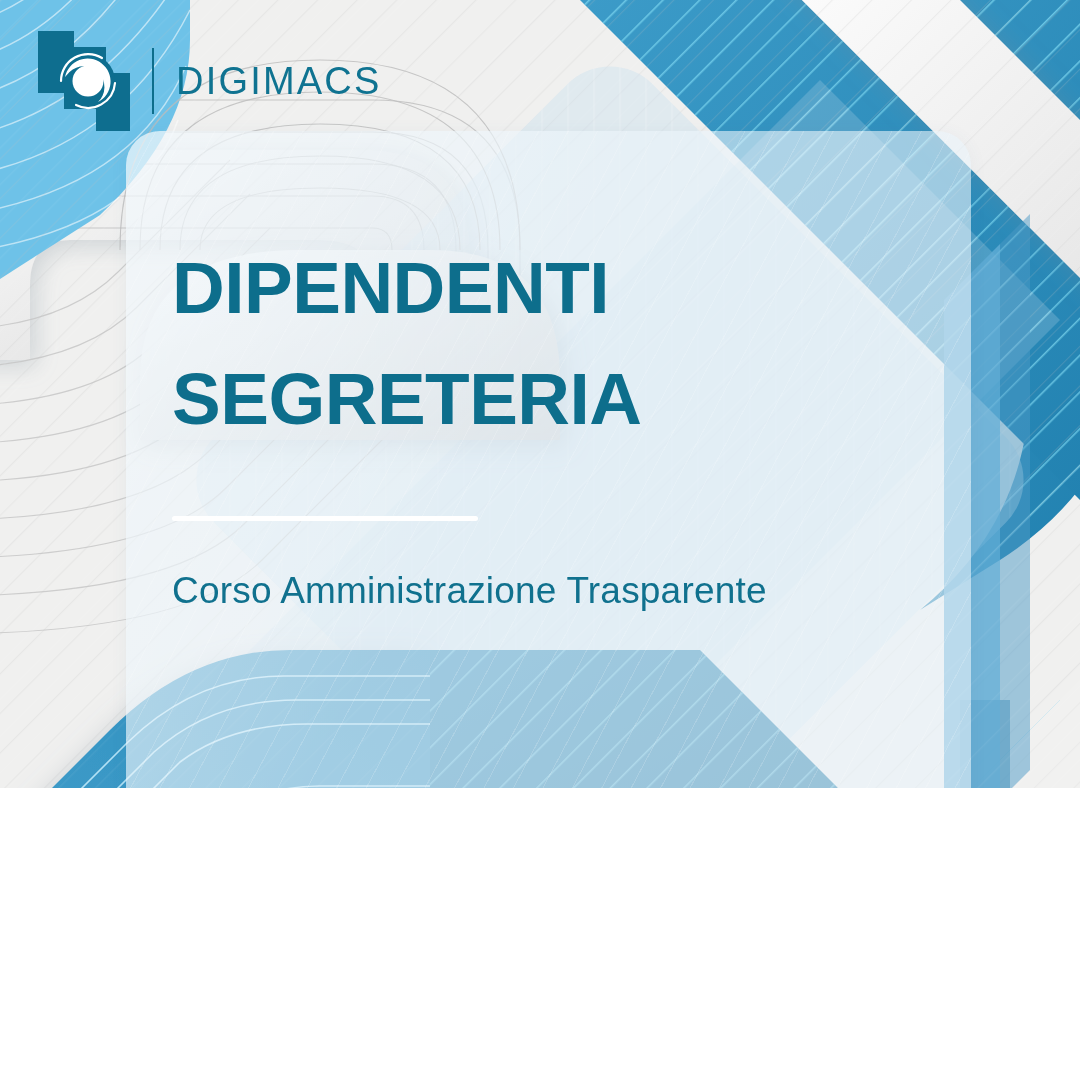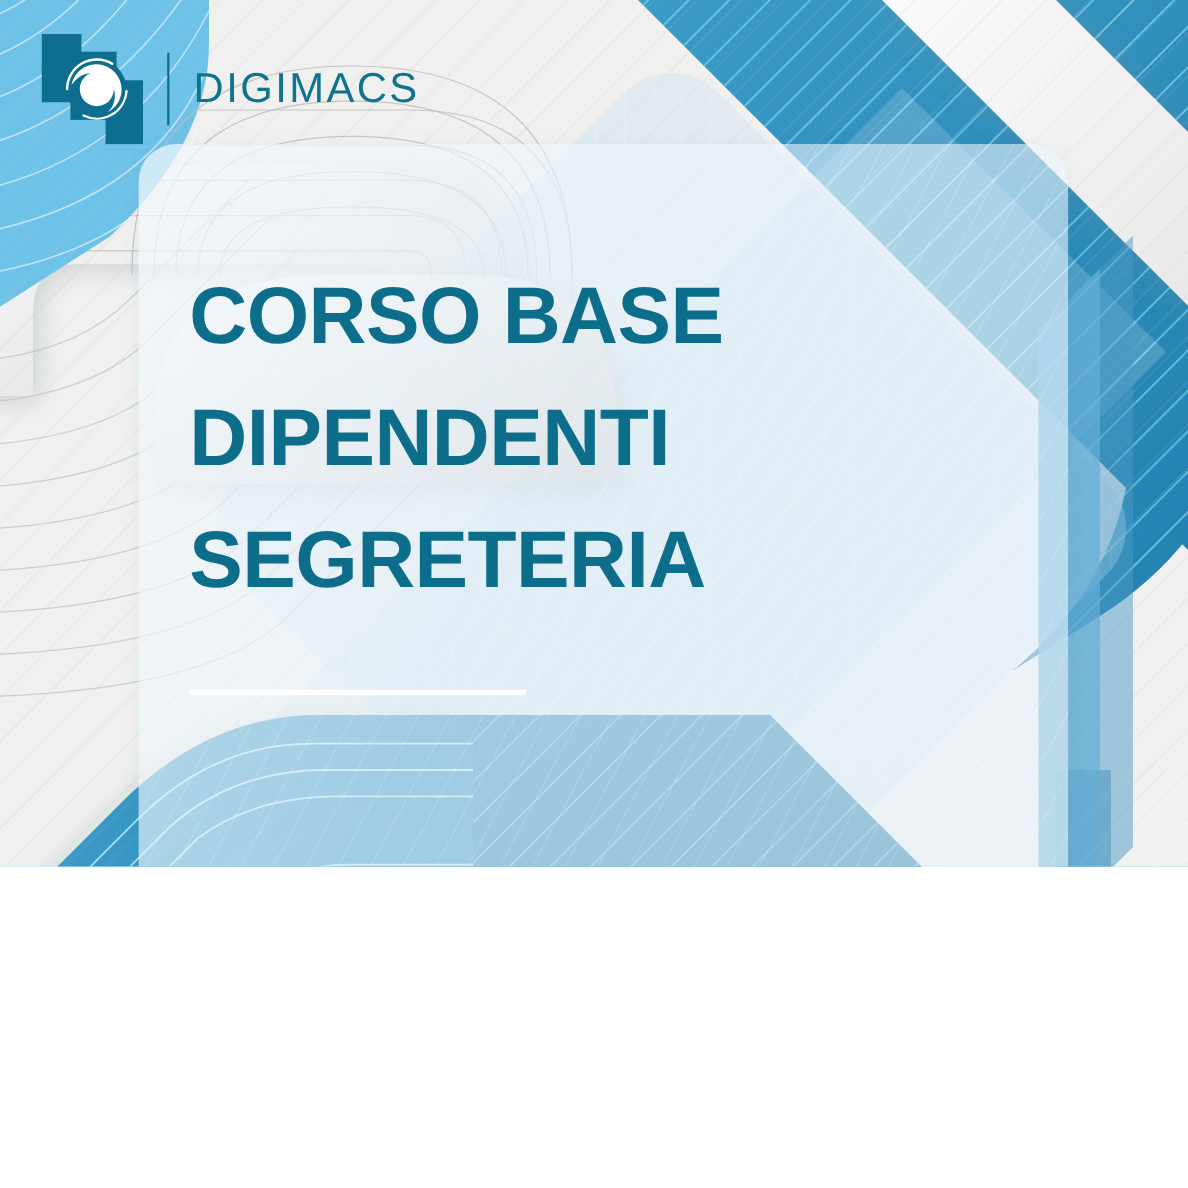--- a/index.html
+++ b/index.html
@@ -381,19 +381,19 @@
           <path d="M -27 0 A 27 27 0 0 1 14 -23" fill="none" stroke="#ffffff" stroke-width="2.2" stroke-linecap="round"></path>
           <path d="M 27 2 A 27 27 0 0 1 -12 24" fill="none" stroke="#ffffff" stroke-width="2.2" stroke-linecap="round"></path>
         </g>
       </svg>
     </div>
     <div class="logo-divider"></div>
     <div class="logo-word">DIGIMACS</div>
   </div>
 
   <div class="content">
-    <h1 class="title">CORSO BASE</h1>
     <h1 class="title">DIPENDENTI</h1>
     <h1 class="title">SEGRETERIA</h1>
     <div class="rule"></div>
+    <p class="subtitle">Corso Amministrazione Trasparente</p>
   </div>
 
 </div>
 
 </body></html>

